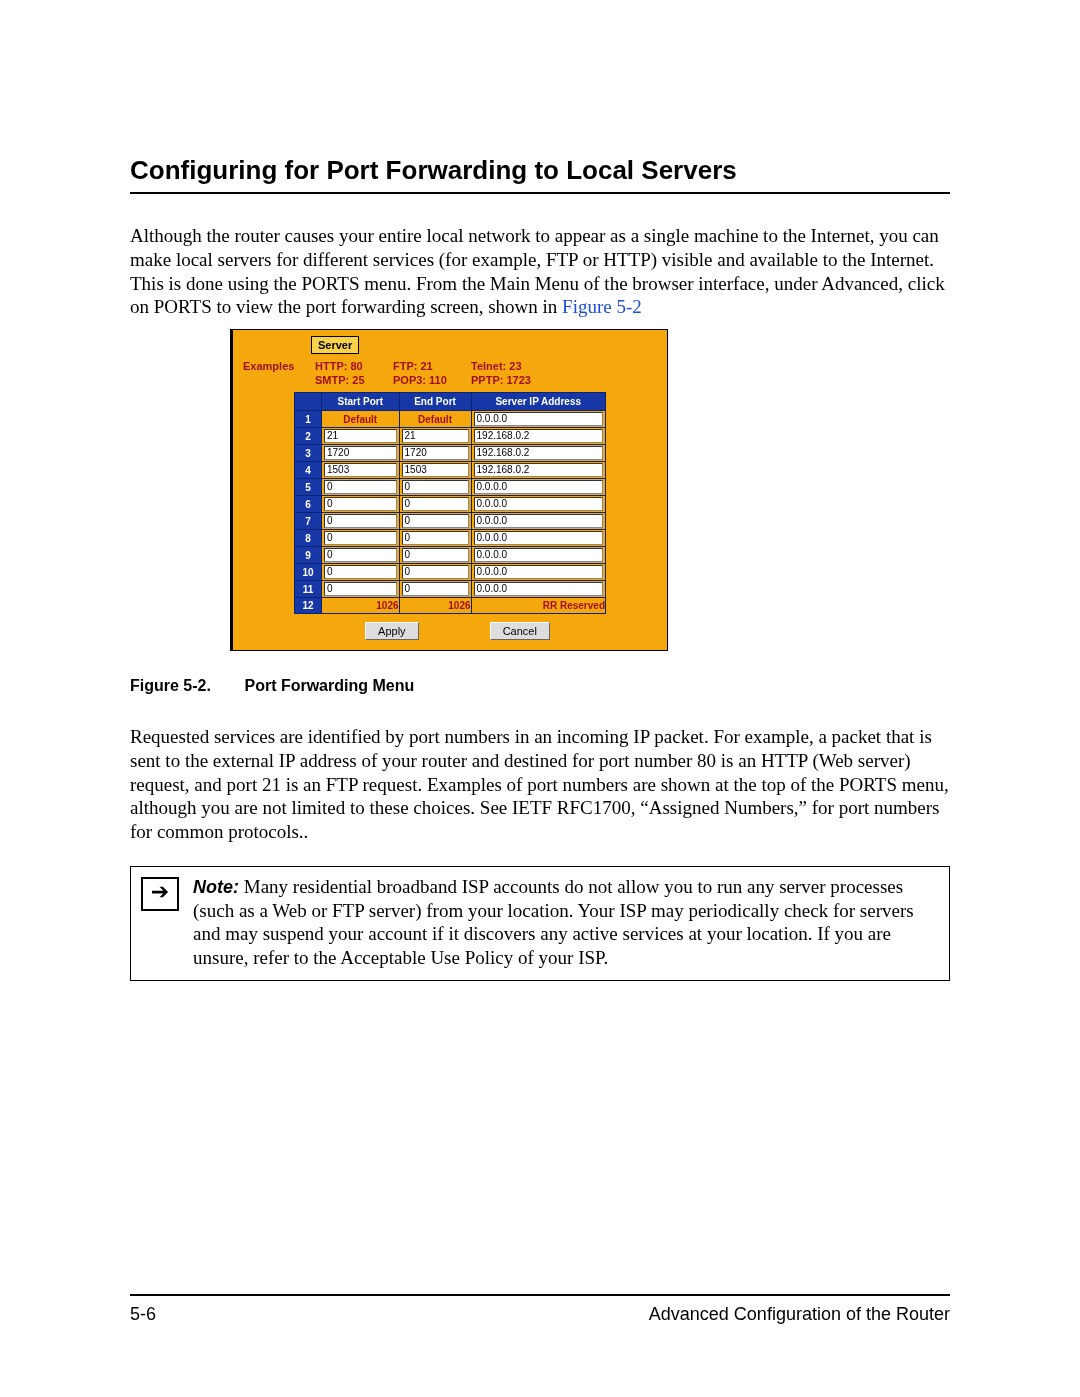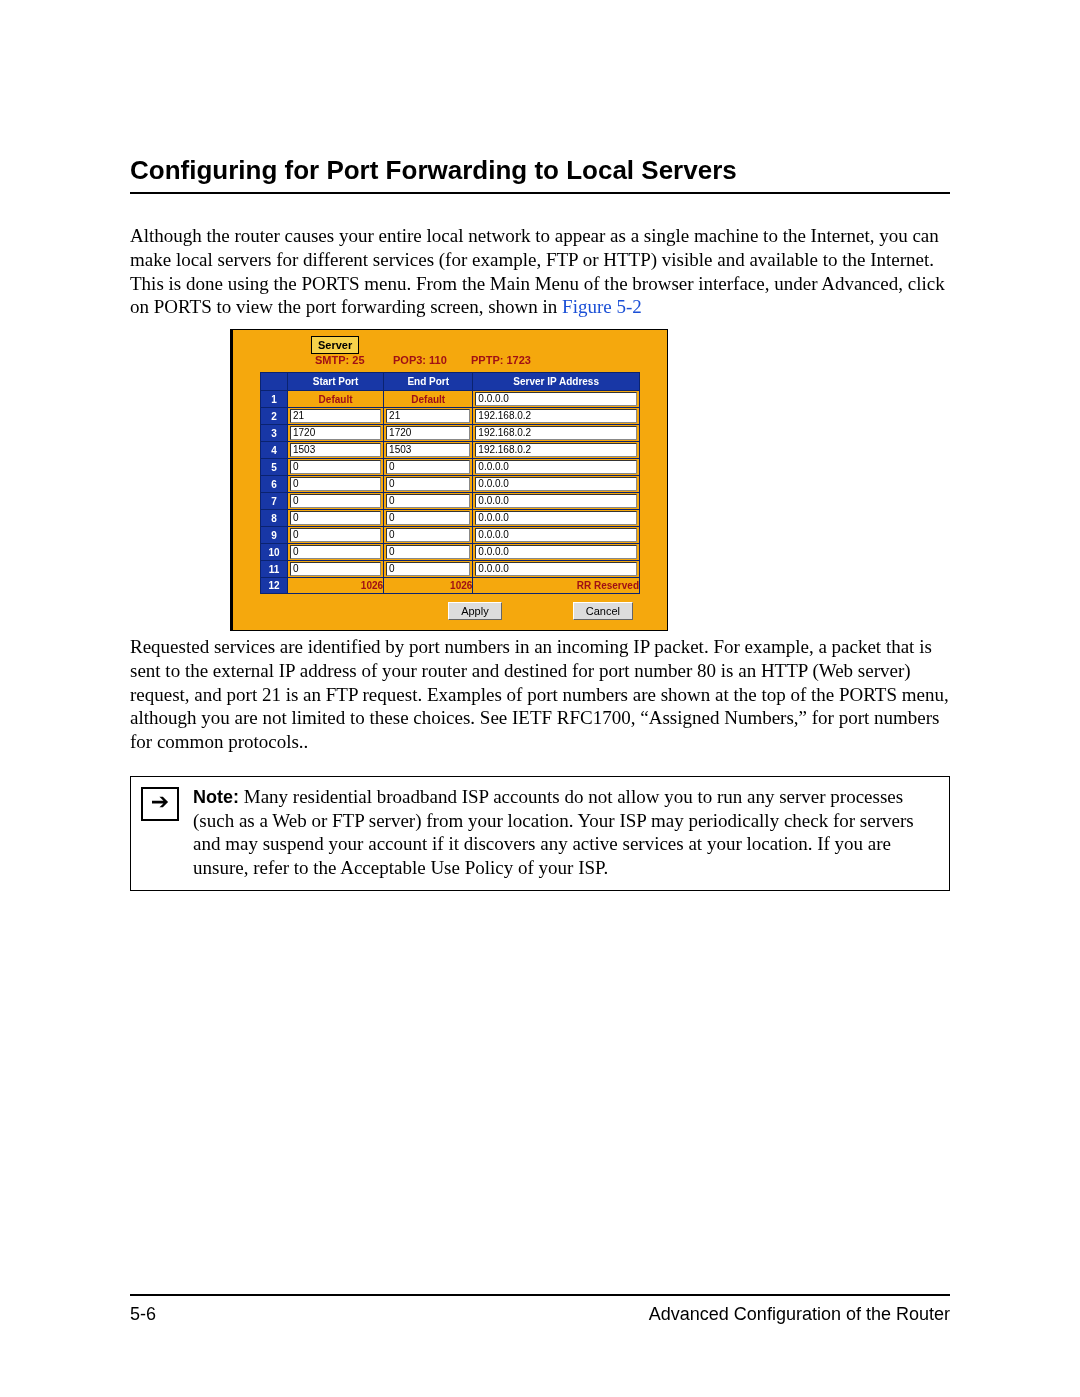--- a/index.html
+++ b/index.html
@@ -70,21 +70,21 @@
     display: flex;
     padding: 6px 10px 2px 10px;
     color: #a01015;
     font-weight: bold;
     font-size: 11px;
   }
   .examples-row .lbl { width: 72px; }
   .examples-row .col { width: 78px; }
   .port-table {
     margin: 4px auto 0 auto;
-    width: 380px;
+    width: 312px;
     border-collapse: collapse;
     font-size: 10px;
   }
   .port-table th {
     background: #1837a6;
     color: #fff;
     font-weight: bold;
     padding: 3px 4px;
     border: 1px solid #0b2370;
   }
@@ -123,21 +123,21 @@
     background: #fff;
     border: 1px inset #888;
     font-size: 10px;
     padding: 0 2px;
     height: 12px;
     line-height: 12px;
     overflow: hidden;
     white-space: nowrap;
   }
   .btn-row {
-    text-align: right;
+    text-align: center;
     padding: 8px 0 10px 15px;
   }
   .btn {
     display: inline-block;
     font-size: 11px;
     padding: 2px 12px;
     background: #ddd;
     border: 1px solid #666;
     border-top-color: #fff;
     border-left-color: #fff;
@@ -165,21 +165,21 @@
     flex: 0 0 34px;
     font-size: 22px;
     line-height: 26px;
     text-align: center;
     font-family: Arial, Helvetica, sans-serif;
   }
   .note-text {
     font-size: 19px;
     line-height: 1.25;
   }
-  .note-text b { font-family: Arial, Helvetica, sans-serif; font-size: 18px; }
+  .note-text b { font-family: Arial, Helvetica, sans-serif; font-size: 18px; font-style: italic; }
   .footer {
     position: absolute;
     left: 130px;
     right: 130px;
     bottom: 72px;
     border-top: 2px solid #000;
     padding-top: 8px;
     font-size: 18px;
     font-family: Arial, Helvetica, sans-serif;
     display: flex;
@@ -195,20 +195,26 @@
   <h1 class="section-title">Configuring for Port Forwarding to Local Servers</h1>
   <div class="title-rule"></div>
 
   <p class="body">
     <span>Although the router causes your entire local network to appear as a single machine to the Internet, you can make local servers for different services (for example, FTP or HTTP) visible and available to the Internet. This is done using the PORTS menu. From the Main Menu of the browser interface, under Advanced, click on PORTS to view the port forwarding screen, shown in </span><span class="fig-ref">Figure 5-2</span>
   </p>
 
   <div class="shot">
     <div><span class="server-bar">Server</span></div>
 
+    <div class="examples-row">
+      <span class="lbl">Examples</span>
+      <span class="col">HTTP: 80</span>
+      <span class="col">FTP: 21</span>
+      <span class="col">Telnet: 23</span>
+    </div>
     <div class="examples-row" style="padding-top:0">
       <span class="lbl"></span>
       <span class="col">SMTP: 25</span>
       <span class="col">POP3: 110</span>
       <span class="col">PPTP: 1723</span>
     </div>
 
     <table class="port-table">
       <thead>
         <tr>
@@ -355,20 +361,24 @@
           </tr>
         </tbody>
     </table>
 
     <div class="btn-row">
       <span class="btn">Apply</span>
       <span class="btn">Cancel</span>
     </div>
   </div>
 
+  <div class="caption">
+    <span class="capnum">Figure 5-2.</span>
+    <span>Port Forwarding Menu</span>
+  </div>
 
   <p class="body">Requested services are identified by port numbers in an incoming IP packet. For example, a packet that is sent to the external IP address of your router and destined for port number 80 is an HTTP (Web server) request, and port 21 is an FTP request. Examples of port numbers are shown at the top of the PORTS menu, although you are not limited to these choices. See IETF RFC1700, “Assigned Numbers,” for port numbers for common protocols..</p>
 
   <div class="note-box">
     <div class="note-icon">➔</div>
     <div class="note-text">
       <b>Note:</b><span> Many residential broadband ISP accounts do not allow you to run any server processes (such as a Web or FTP server) from your location. Your ISP may periodically check for servers and may suspend your account if it discovers any active services at your location. If you are unsure, refer to the Acceptable Use Policy of your ISP.</span>
     </div>
   </div>
 

